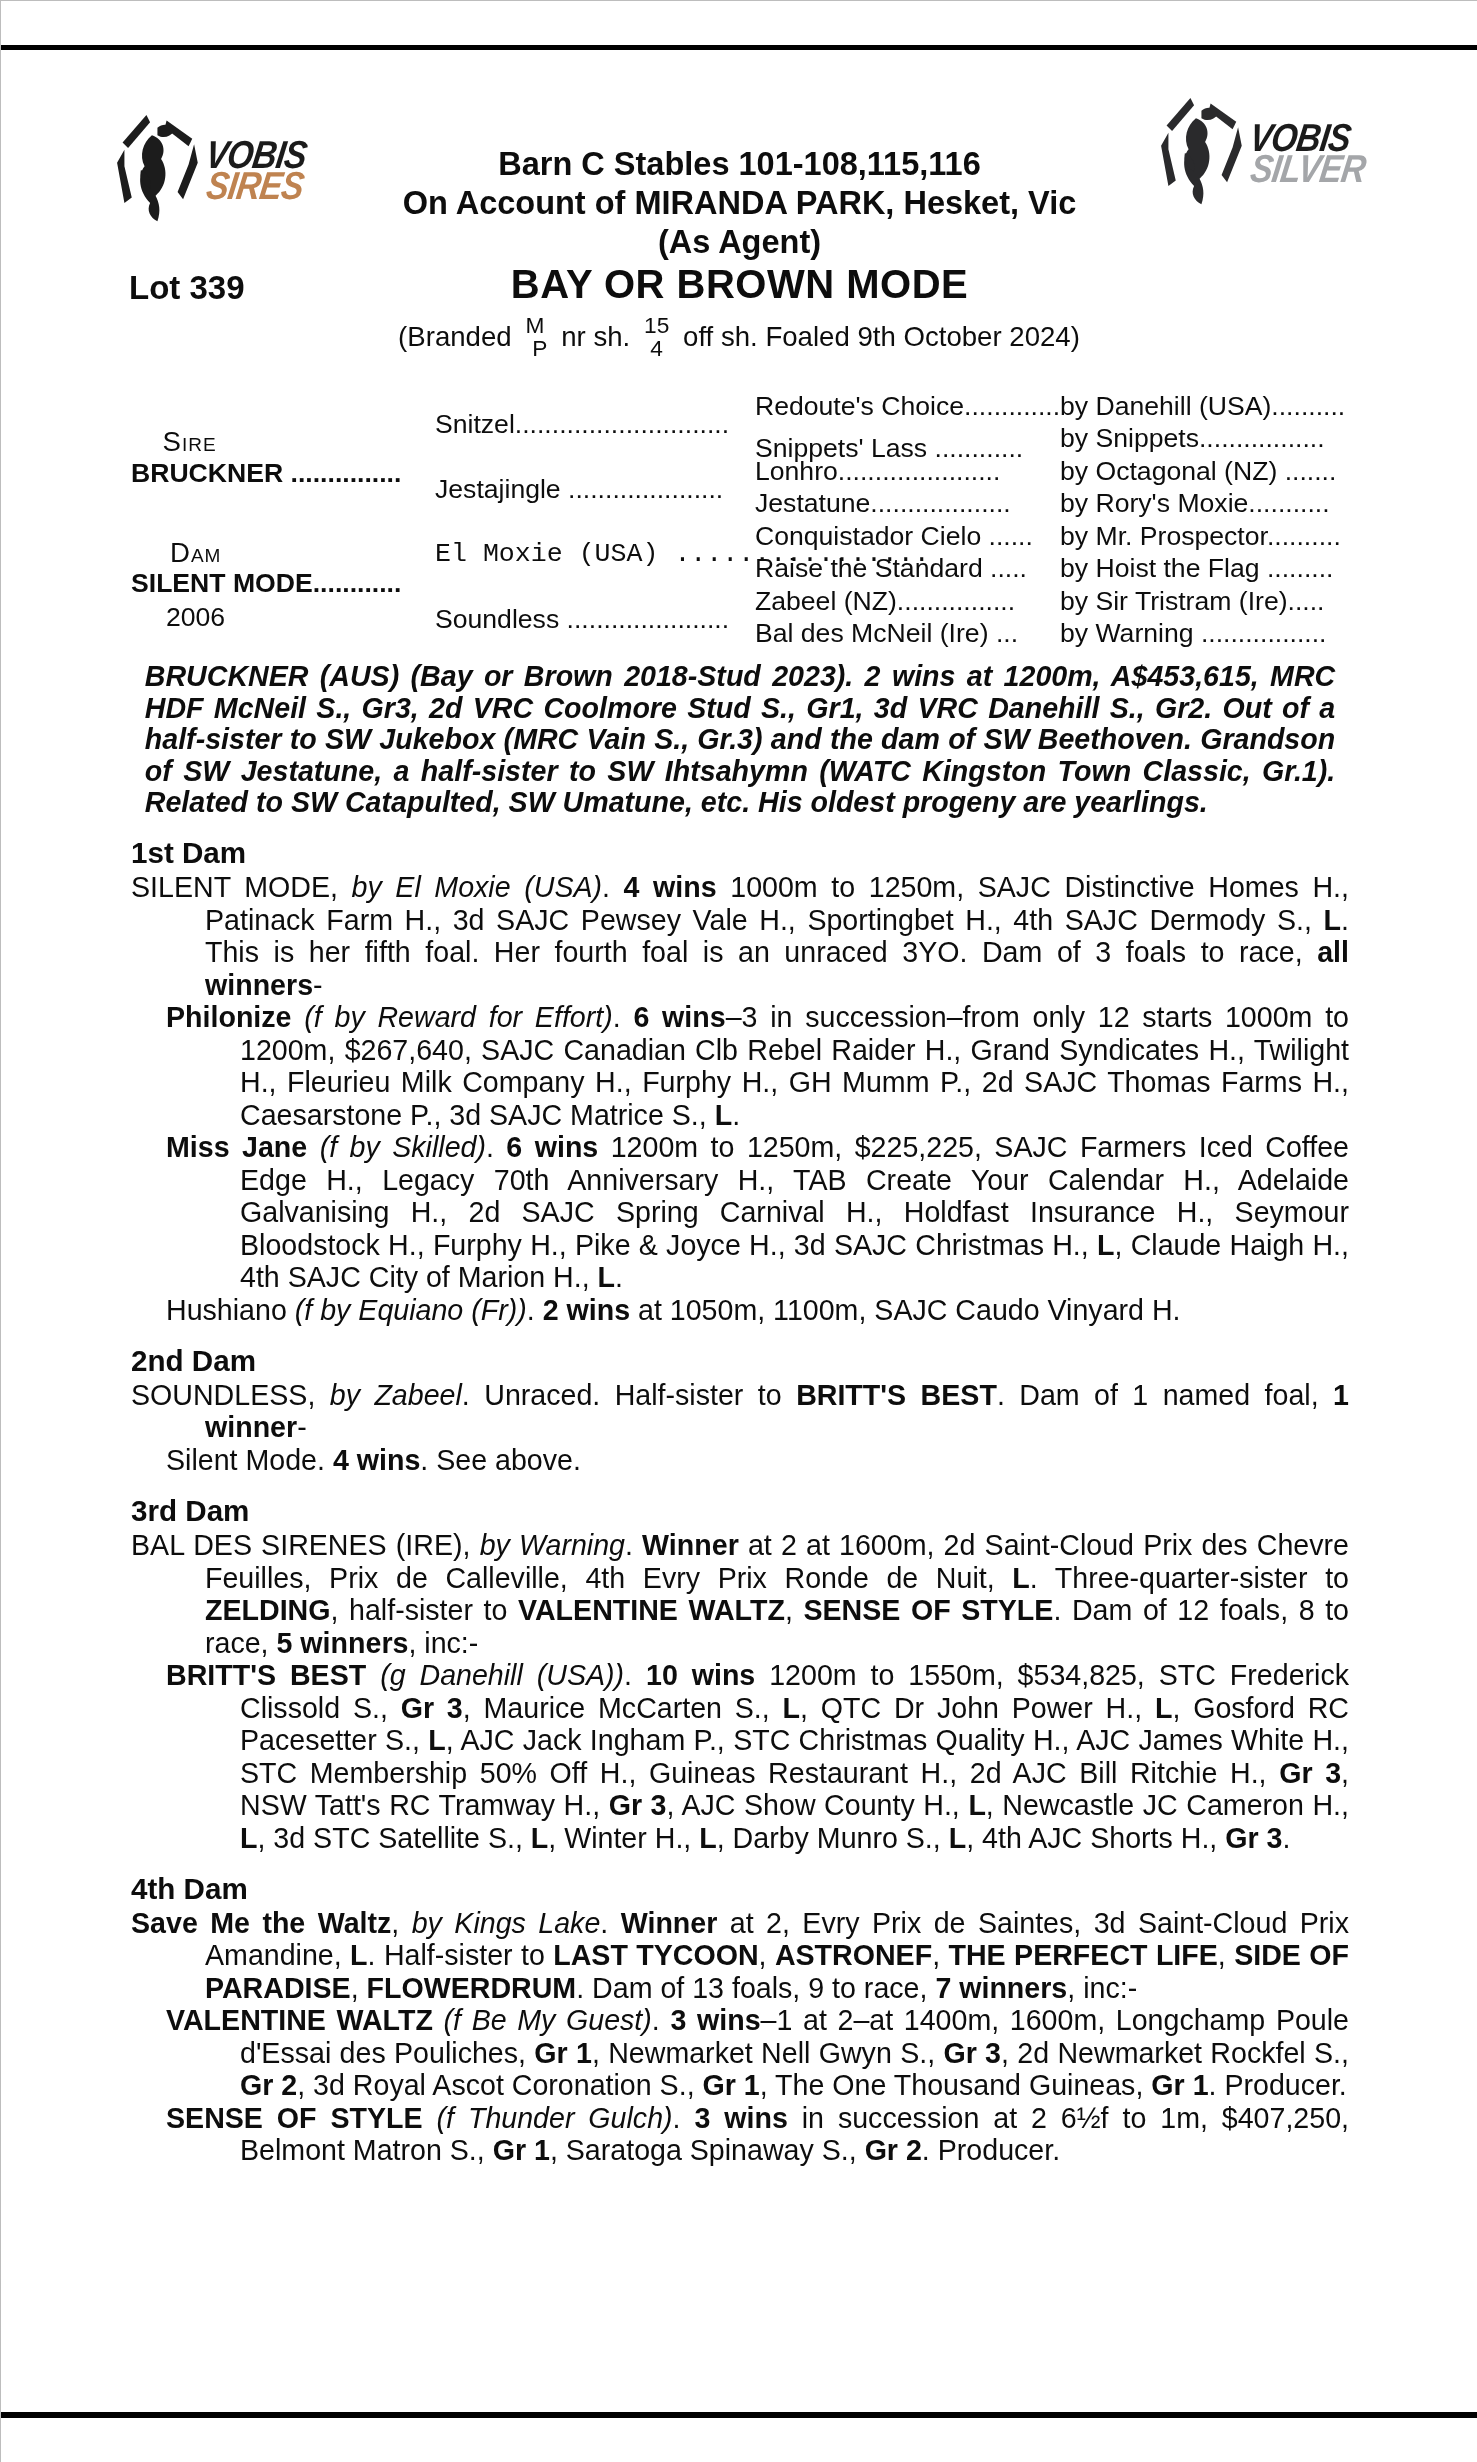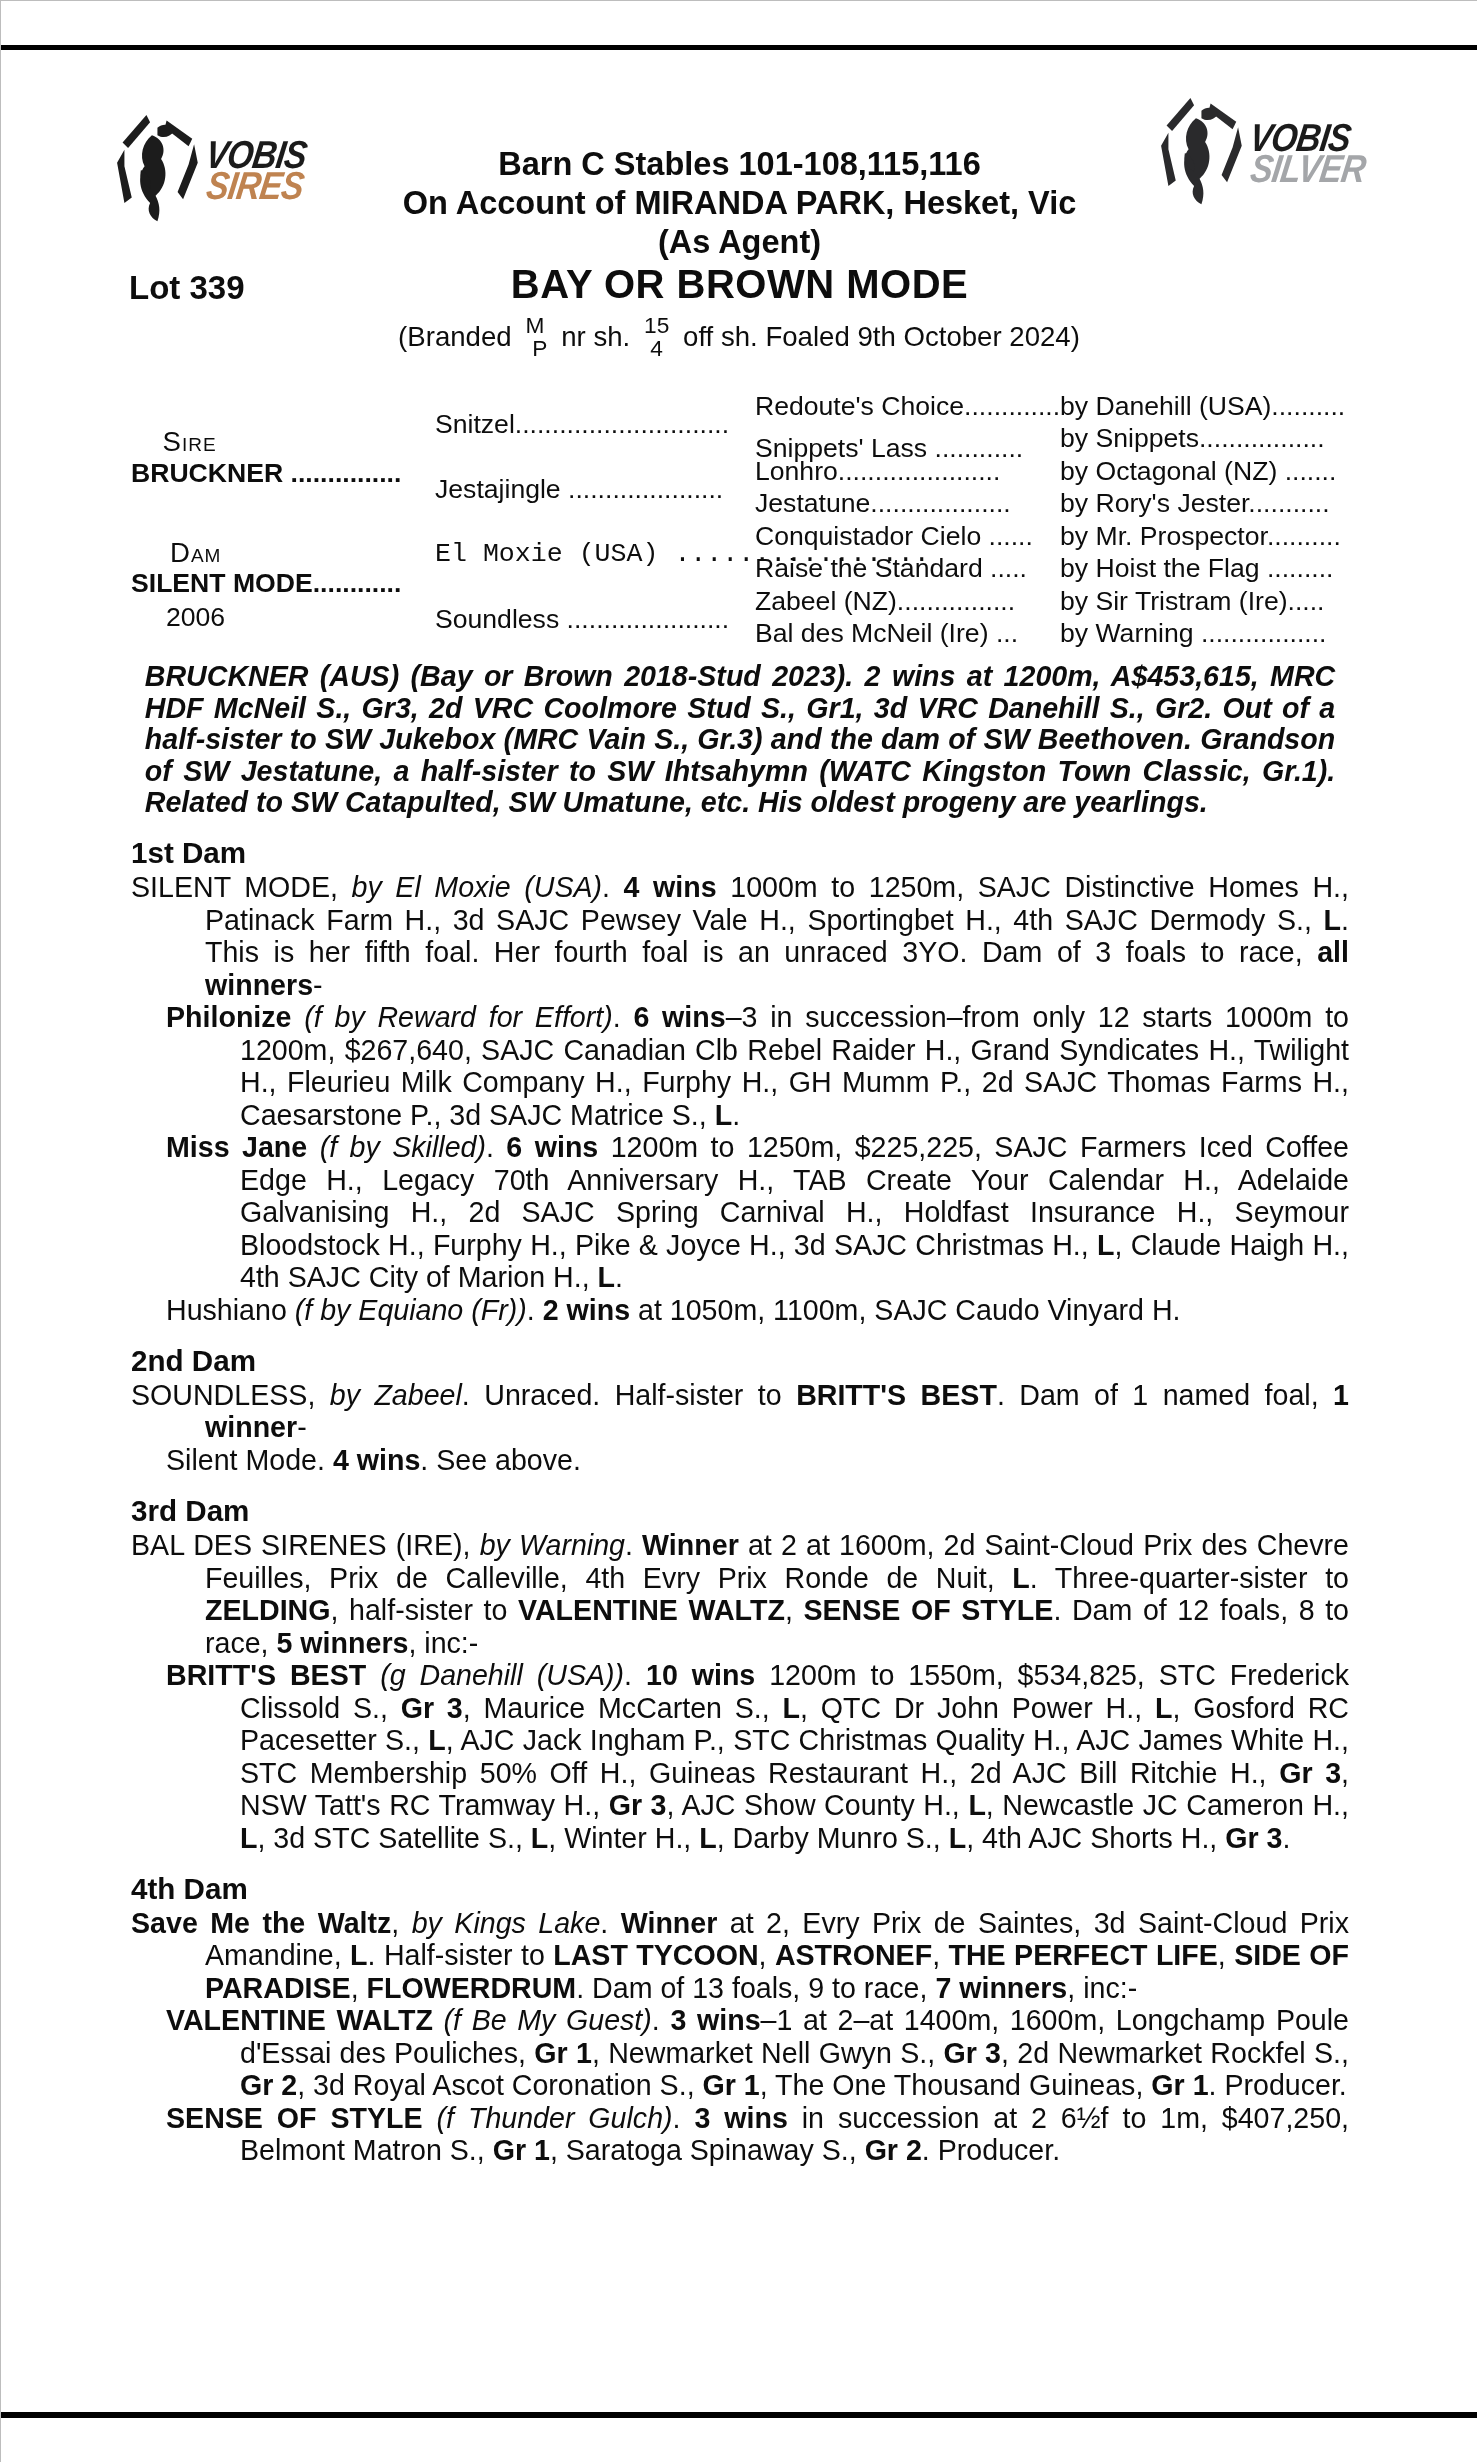--- a/index.html
+++ b/index.html
@@ -141,21 +141,21 @@
     <div class="cC" style="top:69px;">Lonhro......................</div>
     <div class="cC" style="top:101px;">Jestatune...................</div>
     <div class="cC" style="top:134px;">Conquistador Cielo ......</div>
     <div class="cC" style="top:166px;">Raise the Standard .....</div>
     <div class="cC" style="top:199px;">Zabeel (NZ)................</div>
     <div class="cC" style="top:231px;">Bal des McNeil (Ire) ...</div>
 
     <div class="cD" style="top:3.9px;">by Danehill (USA)..........</div>
     <div class="cD" style="top:36px;">by Snippets.................</div>
     <div class="cD" style="top:69px;">by Octagonal (NZ) .......</div>
-    <div class="cD" style="top:101px;">by Rory's Jester...........</div>
+    <div class="cD" style="top:101px;">by Rory's Moxie...........</div>
     <div class="cD" style="top:134px;">by Mr. Prospector..........</div>
     <div class="cD" style="top:166px;">by Hoist the Flag .........</div>
     <div class="cD" style="top:199px;">by Sir Tristram (Ire).....</div>
     <div class="cD" style="top:231px;">by Warning .................</div>
   </div>
 
   <div class="flow">
     <p class="sire-note"><span class="run-bi">BRUCKNER (AUS) (Bay or Brown 2018-Stud 2023). 2 wins at 1200m, A$453,615, MRC HDF McNeil S., Gr3, 2d VRC Coolmore Stud S., Gr1, 3d VRC Danehill S., Gr2. Out of a half-sister to SW Jukebox (MRC Vain S., Gr.3) and the dam of SW Beethoven. Grandson of SW Jestatune, a half-sister to SW Ihtsahymn (WATC Kingston Town Classic, Gr.1). Related to SW Catapulted, SW Umatune, etc. His oldest progeny are yearlings.</span></p>
 
     <div class="sec-heading">1st Dam</div>

